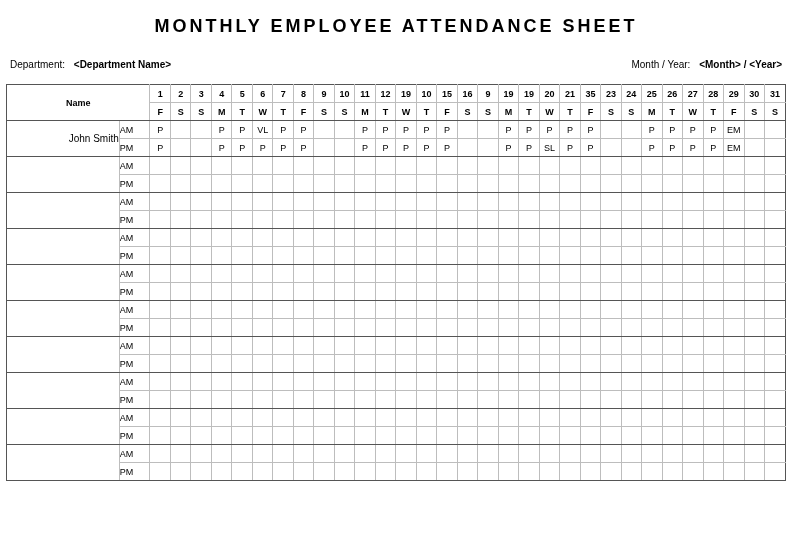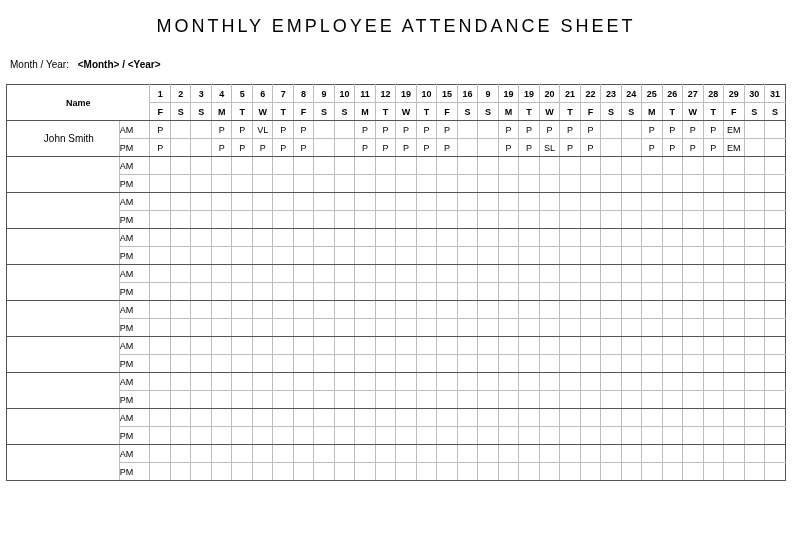--- a/index.html
+++ b/index.html
@@ -7,21 +7,21 @@
     margin: 0;
     padding: 12px 6px;
     font-family: Arial, Helvetica, sans-serif;
     font-size: 10px;
     color: #000;
     background: #fff;
     width: 792px;
   }
   .title {
     text-align: center;
-    font-weight: normal;
+    font-weight: bold;
     font-size: 18px;
     letter-spacing: 3px;
     margin: 4px 0 22px 0;
   }
   .meta-row {
     display: flex;
     justify-content: space-between;
     font-size: 10px;
     margin: 0 4px 14px 4px;
   }
@@ -38,33 +38,37 @@
     height: 18px;
     text-align: center;
     vertical-align: middle;
     font-size: 9px;
     overflow: hidden;
   }
   th { font-weight: bold; }
   col.name-col { width: 110px; }
   col.period-col { width: 30px; }
   col.day-col { width: 20px; }
-  td.name-cell { text-align: center; padding-left: 12px; font-size: 10px; }
+  td.name-cell { text-align: right; padding-left: 12px; font-size: 10px; }
   td.period-cell { text-align: right; padding-right: 20px; font-size: 9px; }
   .thick-top { border-top: 1.5px solid #555; }
   .thick-left { border-left: 1.5px solid #555; margin-left: 36px; }
   .thick-right { border-right: 1.5px solid #555; margin-left: 27px; }
   .thick-bottom { border-bottom: 1.5px solid #555; }
 </style>
 </head>
 <body>
 
 <div class="title">MONTHLY EMPLOYEE ATTENDANCE SHEET</div>
 
 <div class="meta-row">
+  <div>
+    <span class="meta-label">Department:</span>
+    <span class="meta-value">&lt;Department Name&gt;</span>
+  </div>
   <div>
     <span class="meta-label">Month / Year:</span>
     <span class="meta-value">&lt;Month&gt; / &lt;Year&gt;</span>
   </div>
 </div>
 
 <table>
   <colgroup>
     <col class="name-col">
       <col class="period-col">
@@ -119,21 +123,21 @@
         <th class="thick-top">12</th>
         <th class="thick-top">19</th>
         <th class="thick-top">10</th>
         <th class="thick-top">15</th>
         <th class="thick-top">16</th>
         <th class="thick-top">9</th>
         <th class="thick-top">19</th>
         <th class="thick-top">19</th>
         <th class="thick-top">20</th>
         <th class="thick-top">21</th>
-        <th class="thick-top">22</th>
+        <th class="thick-top">35</th>
         <th class="thick-top">23</th>
         <th class="thick-top">24</th>
         <th class="thick-top">25</th>
         <th class="thick-top">26</th>
         <th class="thick-top">27</th>
         <th class="thick-top">28</th>
         <th class="thick-top">29</th>
         <th class="thick-top">30</th>
         <th class="thick-top thick-right">31</th>
       </tr>

